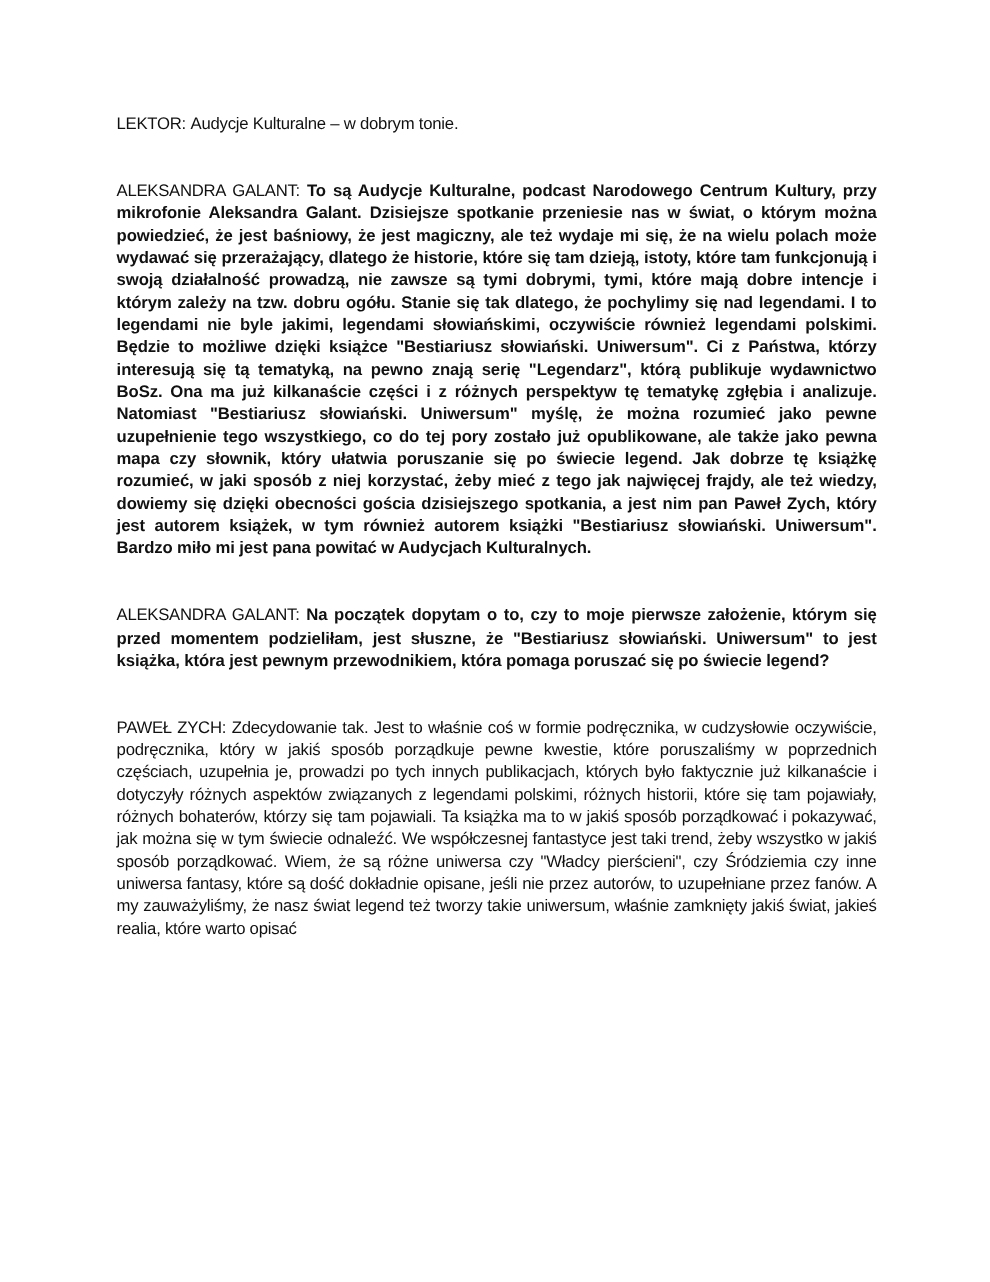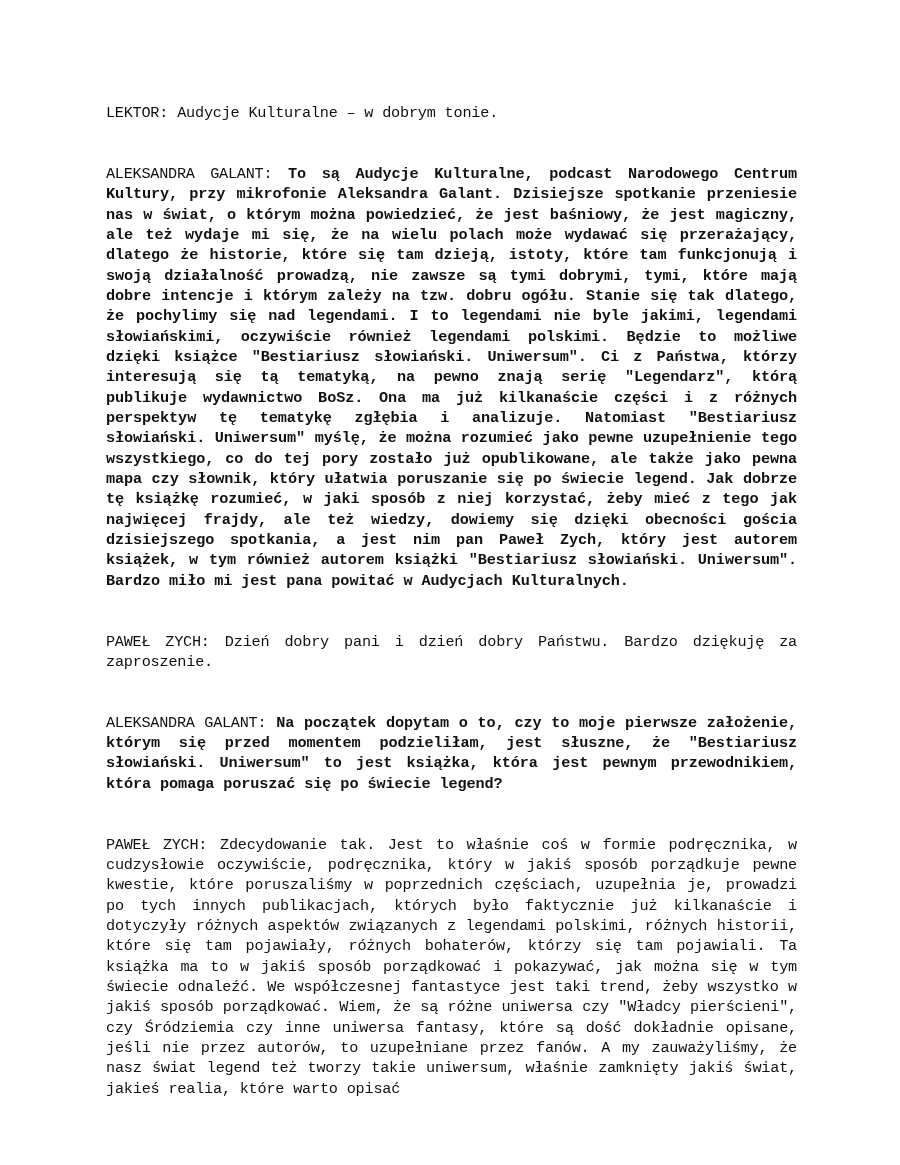--- a/index.html
+++ b/index.html
@@ -13,21 +13,20 @@
     position: relative;
     overflow: hidden;
     font-family: "Liberation Sans", sans-serif;
     color: #111111;
   }
   .page {
     position: absolute;
     left: 106px;
     top: 103px;
     width: 691px;
-    font-family: Liberation Mono, monospace;
   }
   .para {
     font-size: 15.2px;
     line-height: 20.35px;
     text-align: justify;
     margin: 0;
     letter-spacing: -0.05px;
   }
   .para.gap-after { margin-bottom: 40.5px; }
   .speaker {
@@ -45,24 +44,20 @@
   <p class="para gap-after">
     <span class="speaker">LEKTOR:</span>
     <span class="normal">Audycje Kulturalne – w dobrym tonie.</span>
   </p>
 
   <p class="para gap-after">
     <span class="speaker">ALEKSANDRA GALANT:</span>
     <span class="bold">To są Audycje Kulturalne, podcast Narodowego Centrum Kultury, przy mikrofonie Aleksandra Galant. Dzisiejsze spotkanie przeniesie nas w świat, o którym można powiedzieć, że jest baśniowy, że jest magiczny, ale też wydaje mi się, że na wielu polach może wydawać się przerażający, dlatego że historie, które się tam dzieją, istoty, które tam funkcjonują i swoją działalność prowadzą, nie zawsze są tymi dobrymi, tymi, które mają dobre intencje i którym zależy na tzw. dobru ogółu. Stanie się tak dlatego, że pochylimy się nad legendami. I to legendami nie byle jakimi, legendami słowiańskimi, oczywiście również legendami polskimi. Będzie to możliwe dzięki książce "Bestiariusz słowiański. Uniwersum". Ci z Państwa, którzy interesują się tą tematyką, na pewno znają serię "Legendarz", którą publikuje wydawnictwo BoSz. Ona ma już kilkanaście części i z różnych perspektyw tę tematykę zgłębia i analizuje. Natomiast "Bestiariusz słowiański. Uniwersum" myślę, że można rozumieć jako pewne uzupełnienie tego wszystkiego, co do tej pory zostało już opublikowane, ale także jako pewna mapa czy słownik, który ułatwia poruszanie się po świecie legend. Jak dobrze tę książkę rozumieć, w jaki sposób z niej korzystać, żeby mieć z tego jak najwięcej frajdy, ale też wiedzy, dowiemy się dzięki obecności gościa dzisiejszego spotkania, a jest nim pan Paweł Zych, który jest autorem książek, w tym również autorem książki "Bestiariusz słowiański. Uniwersum". Bardzo miło mi jest pana powitać w Audycjach Kulturalnych.</span>
   </p>
 
-  <p class="para gap-after">
-    <span class="speaker">PAWEŁ ZYCH:</span>
-    <span class="normal">Dzień dobry pani i dzień dobry Państwu. Bardzo dziękuję za zaproszenie.</span>
-  </p>
 
   <p class="para gap-after">
     <span class="speaker">ALEKSANDRA GALANT:</span>
     <span class="bold">Na początek dopytam o to, czy to moje pierwsze założenie, którym się przed momentem podzieliłam, jest słuszne, że "Bestiariusz słowiański. Uniwersum" to jest książka, która jest pewnym przewodnikiem, która pomaga poruszać się po świecie legend?</span>
   </p>
 
   <p class="para">
     <span class="speaker">PAWEŁ ZYCH:</span>
     <span class="normal">Zdecydowanie tak. Jest to właśnie coś w formie podręcznika, w cudzysłowie oczywiście, podręcznika, który w jakiś sposób porządkuje pewne kwestie, które poruszaliśmy w poprzednich częściach, uzupełnia je, prowadzi po tych innych publikacjach, których było faktycznie już kilkanaście i dotyczyły różnych aspektów związanych z legendami polskimi, różnych historii, które się tam pojawiały, różnych bohaterów, którzy się tam pojawiali. Ta książka ma to w jakiś sposób porządkować i pokazywać, jak można się w tym świecie odnaleźć. We współczesnej fantastyce jest taki trend, żeby wszystko w jakiś sposób porządkować. Wiem, że są różne uniwersa czy "Władcy pierścieni", czy Śródziemia czy inne uniwersa fantasy, które są dość dokładnie opisane, jeśli nie przez autorów, to uzupełniane przez fanów. A my zauważyliśmy, że nasz świat legend też tworzy takie uniwersum, właśnie zamknięty jakiś świat, jakieś realia, które warto opisać</span>
   </p>

